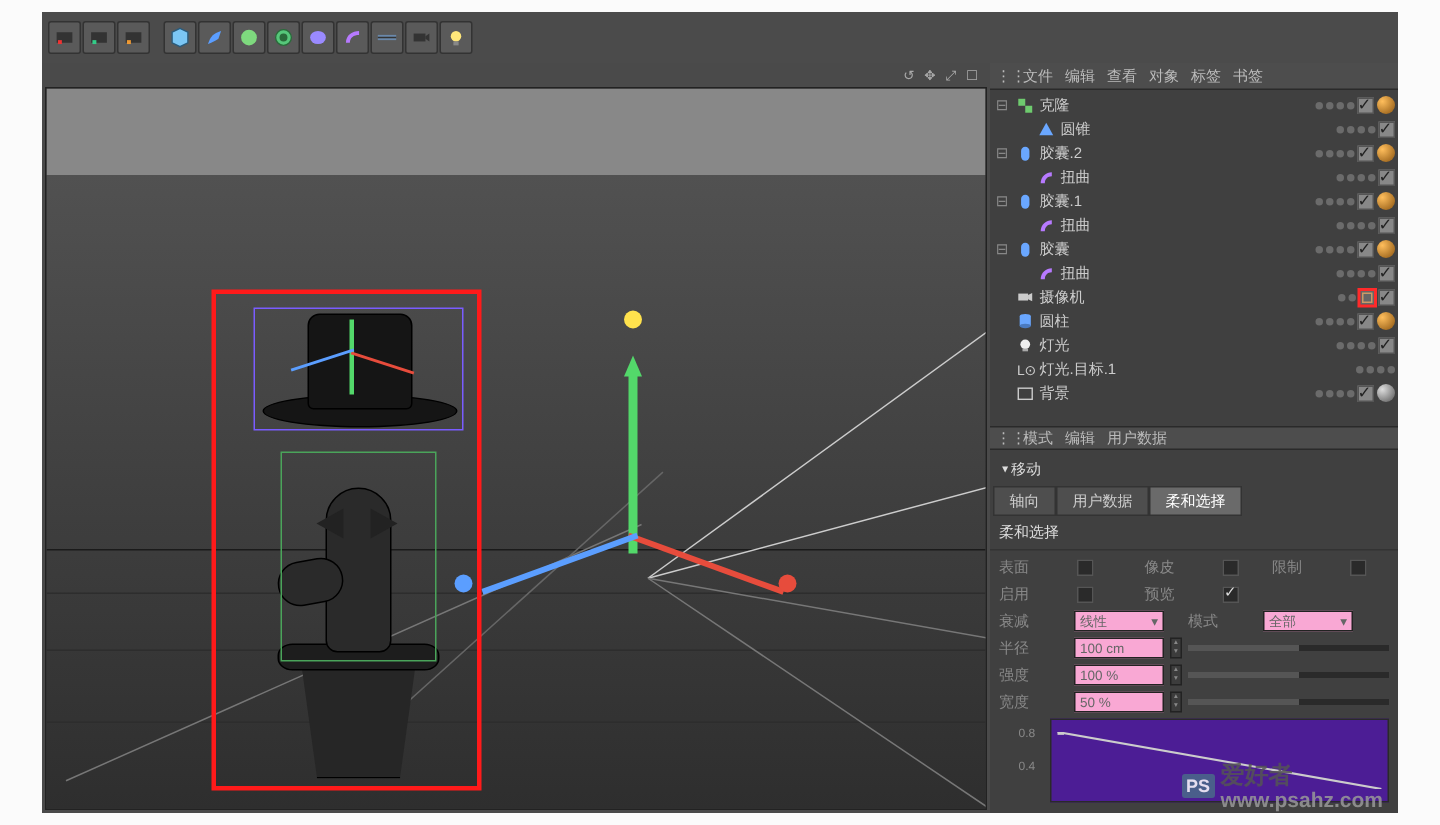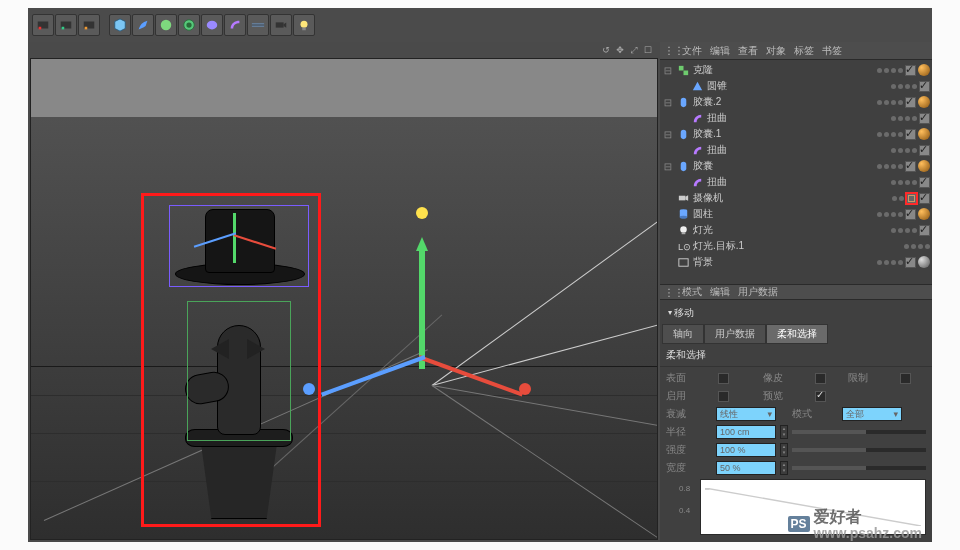--- a/index.html
+++ b/index.html
@@ -49,29 +49,29 @@
   .coord-title { padding: 4px 6px; color:#ddd; display:flex; gap:4px; }
   .coord-title::before { content:"▸"; font-size:8px; transform: rotate(90deg); display:inline-block; }
   .tabs { display:flex; gap:0; padding: 0 2px; }
   .tab { padding: 2px 10px; background:#4e4e4e; color:#ccc; border:1px solid #333; font-size:10px; cursor:pointer; }
   .tab.active { background:#6a6a6a; color:#fff; }
 
   .section-title { padding: 4px 6px; color:#ddd; border-bottom:1px solid #333; }
   .falloff { padding: 2px 0; }
   .fo-row { display:flex; align-items:center; height: 18px; padding: 0 6px; gap:4px; color:#888; }
   .fo-label { width: 46px; }
-  .fo-input { flex: 1; height: 14px; background:#7dd3fc; border:1px solid #222; color:#666; font-size:9px; padding: 0 3px; display:flex; align-items:center; }
+  .fo-input { flex: 1; height: 14px; background:#f9a8d4; border:1px solid #222; color:#666; font-size:9px; padding: 0 3px; display:flex; align-items:center; }
   .fo-spin { width:8px; height:14px; background:#3c3c3c; border:1px solid #222; display:flex; flex-direction:column; }
   .fo-spin div { flex:1; font-size:5px; color:#888; text-align:center; line-height:5px; }
   .fo-check { width:11px; height:11px; background:#2a2a2a; border:1px solid #555; margin-left:2px; position:relative; }
   .fo-check.on::after { content:"✓"; position:absolute; left:0; top:-3px; font-size:10px; color:#ddd; }
   .slider { flex: 1; height: 4px; background:#2a2a2a; position:relative; }
   .slider::after { content:""; position:absolute; left:0; top:0; bottom:0; width:55%; background:#555; }
 
-  .graph { height: 56px; margin: 2px 6px 0 40px; position:relative; background:#ffffff; border:1px solid #2a2a2a; }
+  .graph { height: 56px; margin: 2px 6px 0 40px; position:relative; background:#4c1d95; border:1px solid #2a2a2a; }
   .graph-line { position:absolute; left:4px; right:4px; top:8px; bottom:8px; }
   .graph-line svg { width:100%; height:100%; }
   .graph-label { position:absolute; font-size:8px; color:#888; }
 
   .watermark { position:absolute; right: 38px; bottom: 10px; display:flex; align-items:center; gap:4px; font-size: 16px; color:#555; font-weight:bold; opacity: 0.85; }
   .watermark .ps { background:#4a6a8a; color:#fff; padding:1px 3px; font-size:12px; border-radius:2px; }
   .watermark .url { font-size: 14px; display:block; color:#999; line-height:1; margin-top:-2px; }
 </style>
 </head>
 <body>

